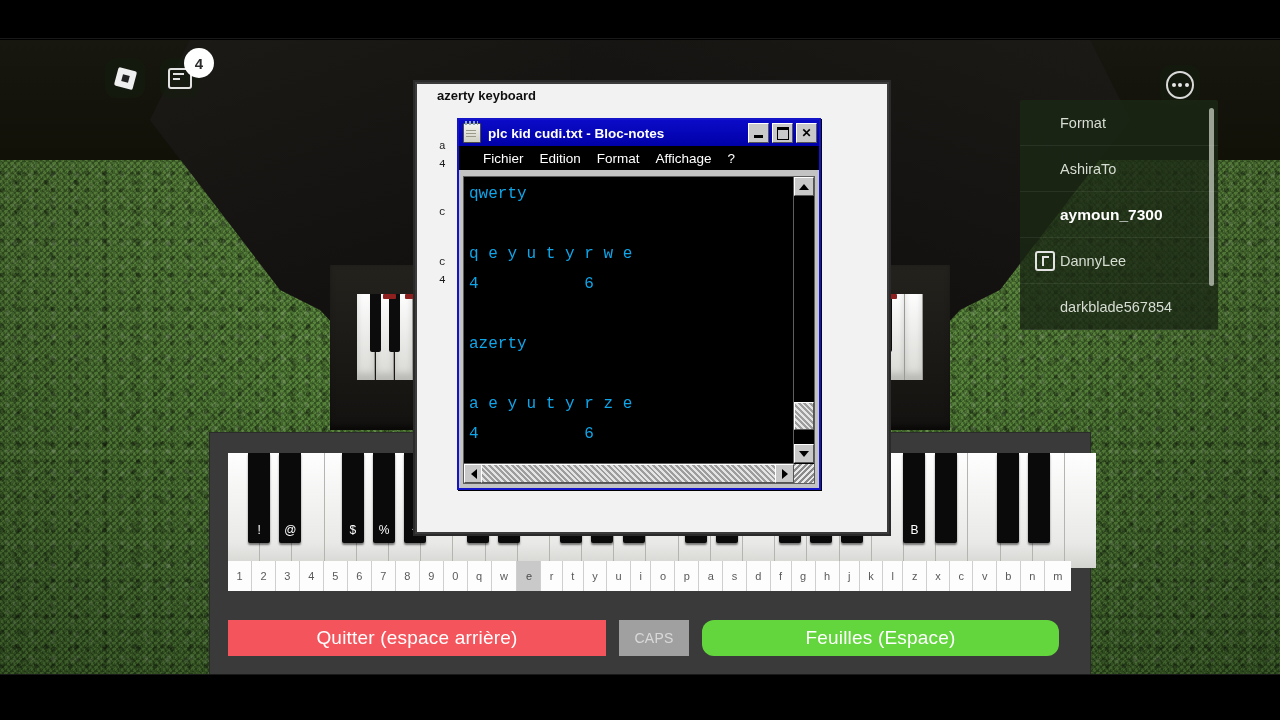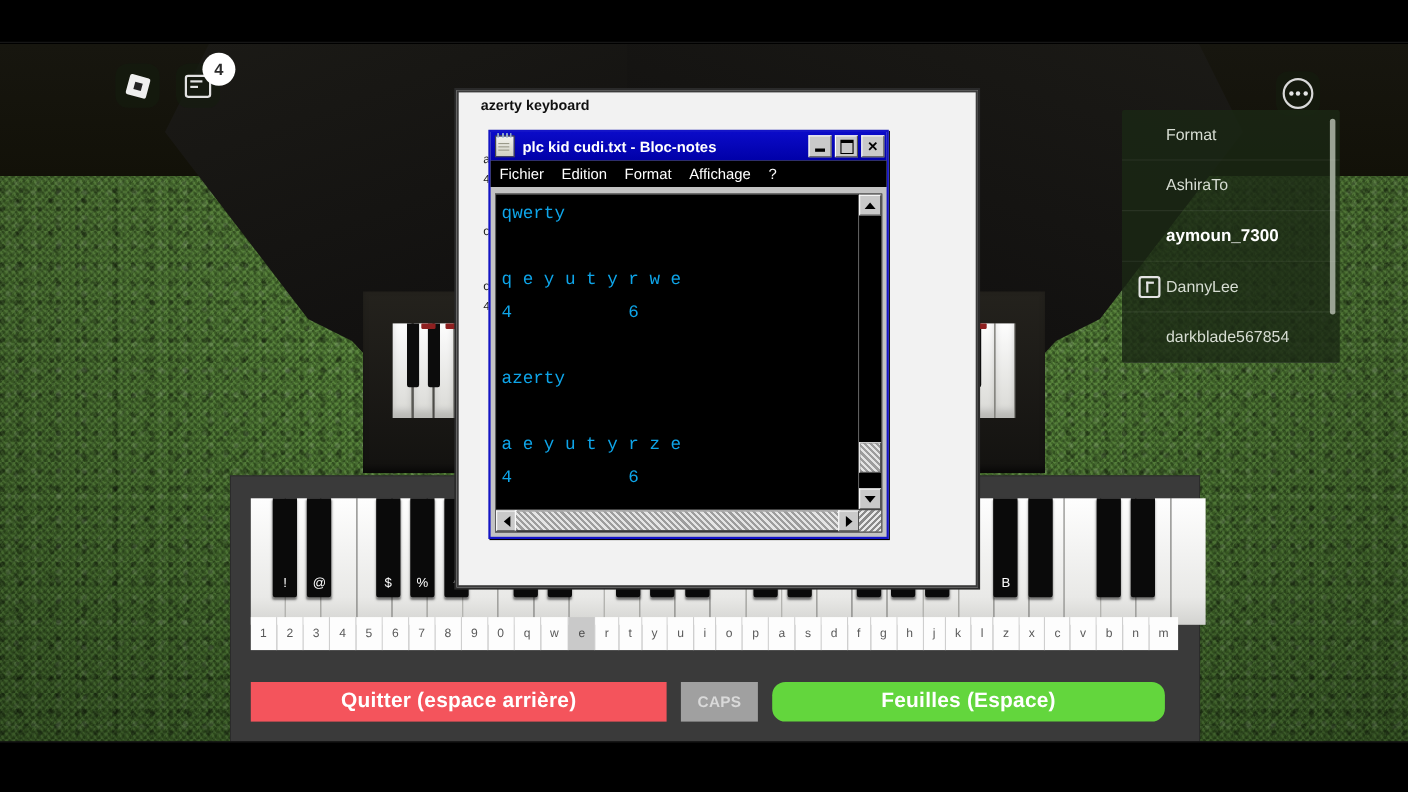--- a/index.html
+++ b/index.html
@@ -69,21 +69,21 @@
   .letterrow{position:absolute;left:228px;top:561px;width:843px;height:30px;display:flex;z-index:22;}
   .lk{flex:1 0 auto;background:#fdfdfd;border-right:1px solid #cfcfcf;display:flex;
     align-items:center;justify-content:center;font-size:11px;color:#5a5a5a;
     font-family:"Liberation Sans",sans-serif;}
   .lk:last-child{border-right:none;}
   .lk.on{background:#c9c9c9;color:#4b4b4b;}
 
   .btnrow{position:absolute;left:228px;top:620px;width:843px;height:36px;display:flex;
     align-items:center;gap:13px;z-index:22;}
   .gbtn{height:36px;display:flex;align-items:center;justify-content:center;
-    font-size:19px;font-weight:bold;color:#fff;font-family:"Liberation Sans",sans-serif;
+    font-size:19px;font-weight:normal;color:#fff;font-family:"Liberation Sans",sans-serif;
     letter-spacing:.2px;}
   .gbtn.quit{width:378px;background:#f4545c;}
   .gbtn.caps{width:70px;background:#a0a0a0;color:#d9d9d9;font-size:14px;}
   .gbtn.feuilles{width:357px;background:#63d63d;border-radius:12px;}
 
   
   .rb{position:absolute;border-radius:11px;background:rgba(20,30,14,.55);z-index:30;
       display:flex;align-items:center;justify-content:center;}
   #rb-logo{left:105px;top:58px;width:40px;height:40px;}
   #rb-chat{left:160px;top:58px;width:40px;height:40px;}
@@ -115,39 +115,39 @@
 
   
   #bgwin{position:absolute;left:415px;top:82px;width:470px;height:448px;background:#f2f2f2;
     border:2px solid #3b3b3b;z-index:35;box-shadow:0 0 0 2px #2a2a2a;}
   #bgwin .bg-title{position:absolute;left:20px;top:4px;font-size:13px;color:#101010;
     font-family:"Liberation Sans",sans-serif;font-weight:bold;}
   #bgwin .bg-line{position:absolute;left:22px;font-size:11px;color:#1a1a1a;
     font-family:"Liberation Mono",monospace;}
 
   
-  #np{position:absolute;left:444px;top:118px;width:360px;height:368px;background:#c3c3c3;
+  #np{position:absolute;left:457px;top:118px;width:360px;height:368px;background:#c3c3c3;
     border:2px solid #1414c8;z-index:40;box-shadow:1px 1px 0 #000;}
   #np .tbar{height:26px;background:linear-gradient(#0b0bc8,#0000a8);display:flex;align-items:center;
     padding:0 2px 0 4px;}
   .np-ico{width:16px;height:18px;background:linear-gradient(#f4f4ee,#cfcfc2);border:1px solid #4a4a4a;
     position:relative;flex:0 0 auto;border-radius:1px 1px 0 0;}
   .np-ico::before{content:"";position:absolute;left:1px;top:-3px;width:13px;height:4px;
     background:repeating-linear-gradient(90deg,#8fa8c9 0 2px,transparent 2px 4px);}
   .np-ico::after{content:"";position:absolute;left:2px;top:6px;width:10px;height:1px;
     background:#9a9a8a;box-shadow:0 3px 0 #9a9a8a,0 6px 0 #9a9a8a;}
   .np-title{color:#fff;font-size:13.5px;font-weight:bold;margin-left:7px;white-space:nowrap;
     font-family:"Liberation Sans",sans-serif;flex:1 1 auto;}
   .wbtns{display:flex;gap:3px;align-items:center;}
   .wb{width:19px;height:18px;background:#c9c9c9;border:1px solid #fff;border-right-color:#545454;
     border-bottom-color:#545454;display:flex;align-items:center;justify-content:center;
     font-size:12px;color:#000;font-family:"Liberation Sans",sans-serif;font-weight:bold;}
   .wb .u{width:9px;height:3px;background:#000;margin-top:7px;}
   .wb .m{width:10px;height:9px;border:1.5px solid #000;border-top-width:3px;}
-  .menubar{height:24px;background:#000;display:flex;align-items:center;gap:16px;padding:0 8px;}
+  .menubar{height:24px;background:#000;display:flex;align-items:center;gap:16px;padding:0 24px;}
   .menubar div{color:#fff;font-size:13.5px;font-family:"Liberation Sans",sans-serif;}
   .edwrap{position:absolute;left:4px;top:56px;right:4px;bottom:4px;background:#000;
     border:1px solid #5e5e5e;}
   .edtext{position:absolute;left:5px;top:2px;right:24px;bottom:20px;color:#0ea5e9;
     font-family:"Liberation Mono",monospace;font-size:16px;line-height:30px;white-space:pre;overflow:hidden;}
   .vsb{position:absolute;right:0;top:0;width:20px;bottom:20px;background:#000;border-left:1px solid #5e5e5e;}
   .hsb{position:absolute;left:0;bottom:0;height:19px;right:20px;background:#000;border-top:1px solid #5e5e5e;}
   .corner{position:absolute;right:0;bottom:0;width:20px;height:19px;background:#c3c3c3;
     background-image:repeating-linear-gradient(135deg,#8a8a8a 0 2px,#e8e8e8 2px 4px);}
   .sbtn{background:#c9c9c9;border:1px solid #fff;border-right-color:#545454;border-bottom-color:#545454;

